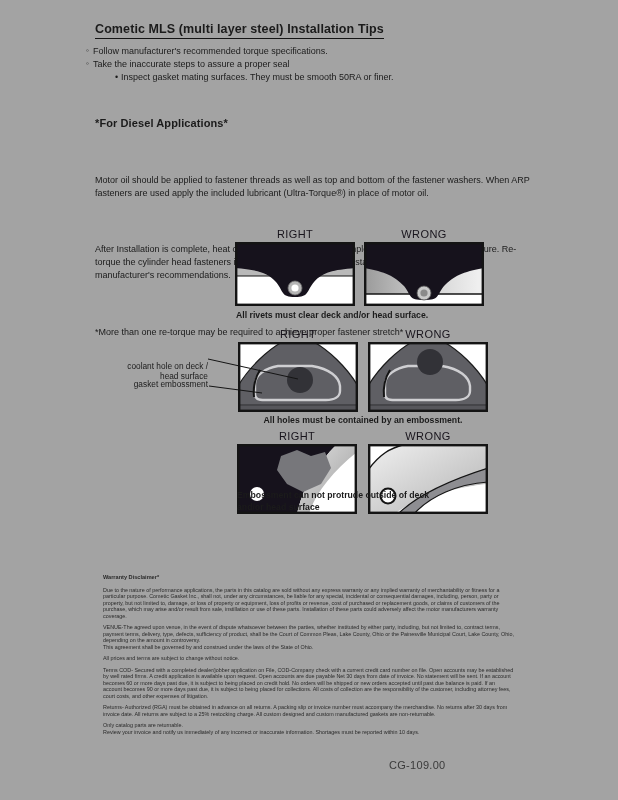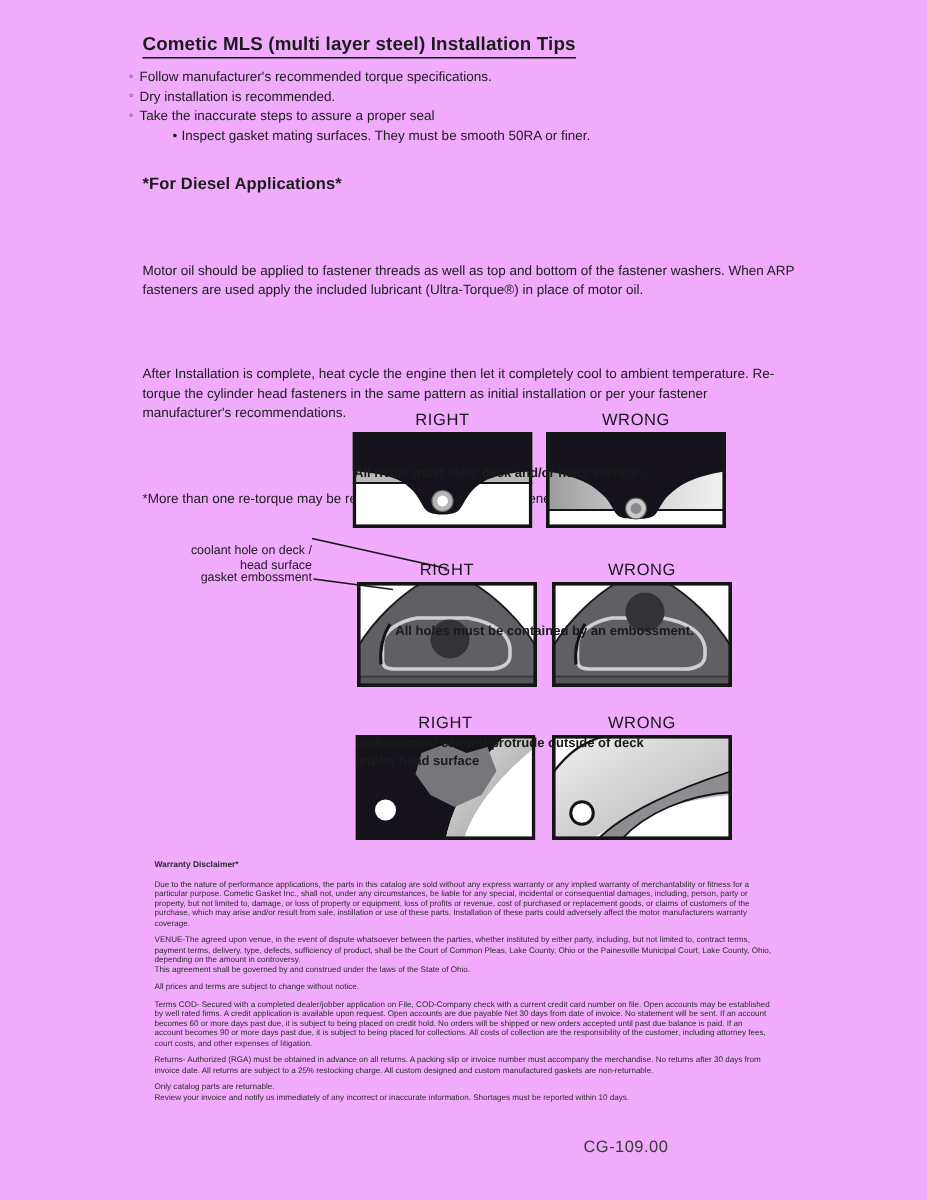--- a/index.html
+++ b/index.html
@@ -1,58 +1,57 @@
 <!DOCTYPE html>
 <html><head>
 <meta charset="utf-8">
 <style>
   * { margin:0; padding:0; box-sizing:border-box; }
   html,body { background:#ffffff; }
   .page {
-    position:relative; width:618px; height:800px; background:#f0abfc;
+    position:relative; width:618px; height:800px; background:#a3a3a3;
     font-family:"Liberation Sans","DejaVu Sans",sans-serif; color:#1b1b1b;
     overflow:hidden;
   }
   .title {
     position:absolute; left:95px; top:22px;
     font-size:12.5px; font-weight:700; letter-spacing:.1px;
     border-bottom:1.6px solid #141414; padding-bottom:2px; display:inline-block;
   }
   .bullets { position:absolute; left:86px; top:45px; font-size:9px; line-height:12.9px; }
   .b-item { white-space:nowrap; }
   .b-item .mk { display:inline-block; width:7px; font-size:8px; vertical-align:top; }
   .b-sub { padding-left:29px; }
   .b-sub .mk { width:6px; font-size:9px; }
   .diesel { position:absolute; left:95px; top:117px; width:437px; font-size:9px; line-height:12.8px; }
   .diesel h2 { font-size:11px; font-weight:700; margin-bottom:6px; letter-spacing:.1px; }
   .diesel p { margin-bottom:11px;margin-top:44px; }
   .diag { position:absolute; }
   .figrow { display:flex; }
   .fig { width:120px; }
-  .figlabel { text-align:center; font-size:11px; font-weight:500; letter-spacing:.4px; color:#18141c; height:12px; line-height:12px; margin-bottom:2px;margin-top:46px; }
+  .figlabel { text-align:center; font-size:11px; font-weight:500; letter-spacing:.4px; color:#18141c; height:12px; line-height:12px; margin-bottom:2px; }
   .fig svg { display:block; }
   .caption { position:absolute; font-size:8.7px; font-weight:700; color:#1b1b1b; line-height:11.5px; }
   .cap-nowrap { white-space:nowrap; }
   .ann { position:absolute; font-size:8.3px; font-weight:500; line-height:9.6px; text-align:right; color:#1b1b1b; }
   .annlines { position:absolute; left:205px; top:350px; }
   .fineprint { position:absolute; left:103px; top:574px; width:412px; font-size:5.4px; line-height:6.5px; font-weight:500; color:#2a2a2a; }
   .fineprint h3 { font-size:5.6px; font-weight:700; margin-bottom:6px; }
   .fineprint p { margin-bottom:5px; white-space:pre-line; }
   .footer-code { position:absolute; left:389px; top:759px; font-size:11px; color:#3a3a3a; letter-spacing:.3px; }
 </style>
 </head>
 <body>
 
 <div class="page">
 
   <div class="title">Cometic MLS (multi layer steel) Installation Tips</div>
 
   <div class="bullets">
     <div class="b-item"><span class="mk">◦</span><span>Follow manufacturer's recommended torque specifications.</span></div>
-    <div class="b-item"><span class="mk">◦</span><span>Dry installation is recommended.</span></div>
     <div class="b-item"><span class="mk">◦</span><span>Take the inaccurate steps to assure a proper seal</span></div>
     <div class="b-item b-sub"><span class="mk">•</span><span>Inspect gasket mating surfaces.  They must be smooth 50RA or finer.</span></div>
   </div>
 
   <div class="diesel">
     <h2>*For Diesel Applications*</h2>
     <p>Motor oil should be applied to fastener threads as well as top and bottom of the fastener washers. When ARP fasteners are used apply the included lubricant (Ultra-Torque®) in place of motor oil.</p>
     <p>After Installation is complete, heat cycle the engine then let it completely cool to ambient temperature. Re-torque the cylinder head fasteners in the same pattern as initial installation or per your fastener manufacturer's recommendations.</p>
     <p>*More than one re-torque may be required to achieve proper fastener stretch*</p>
   </div>

